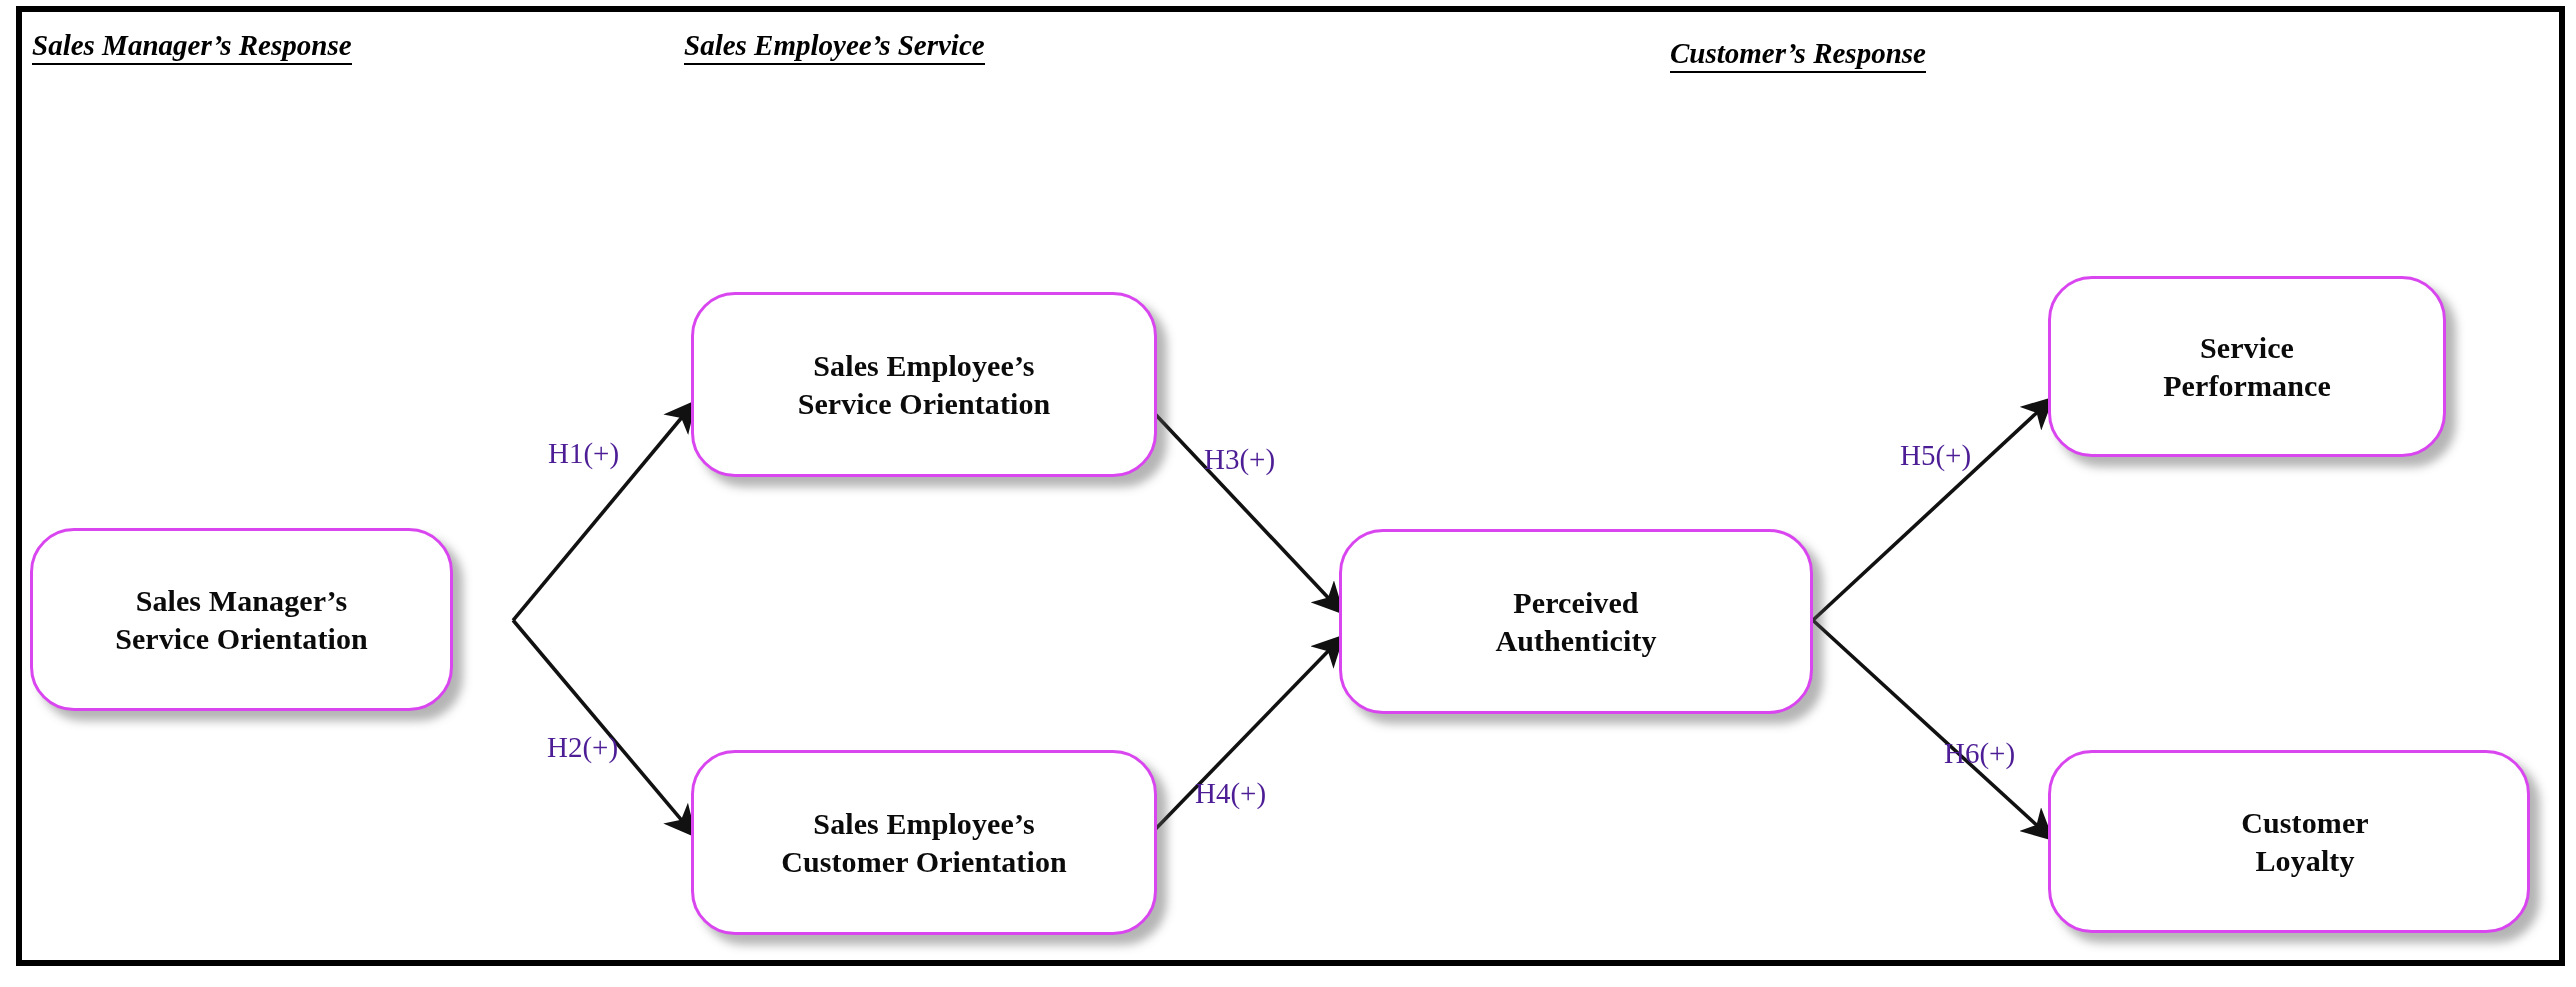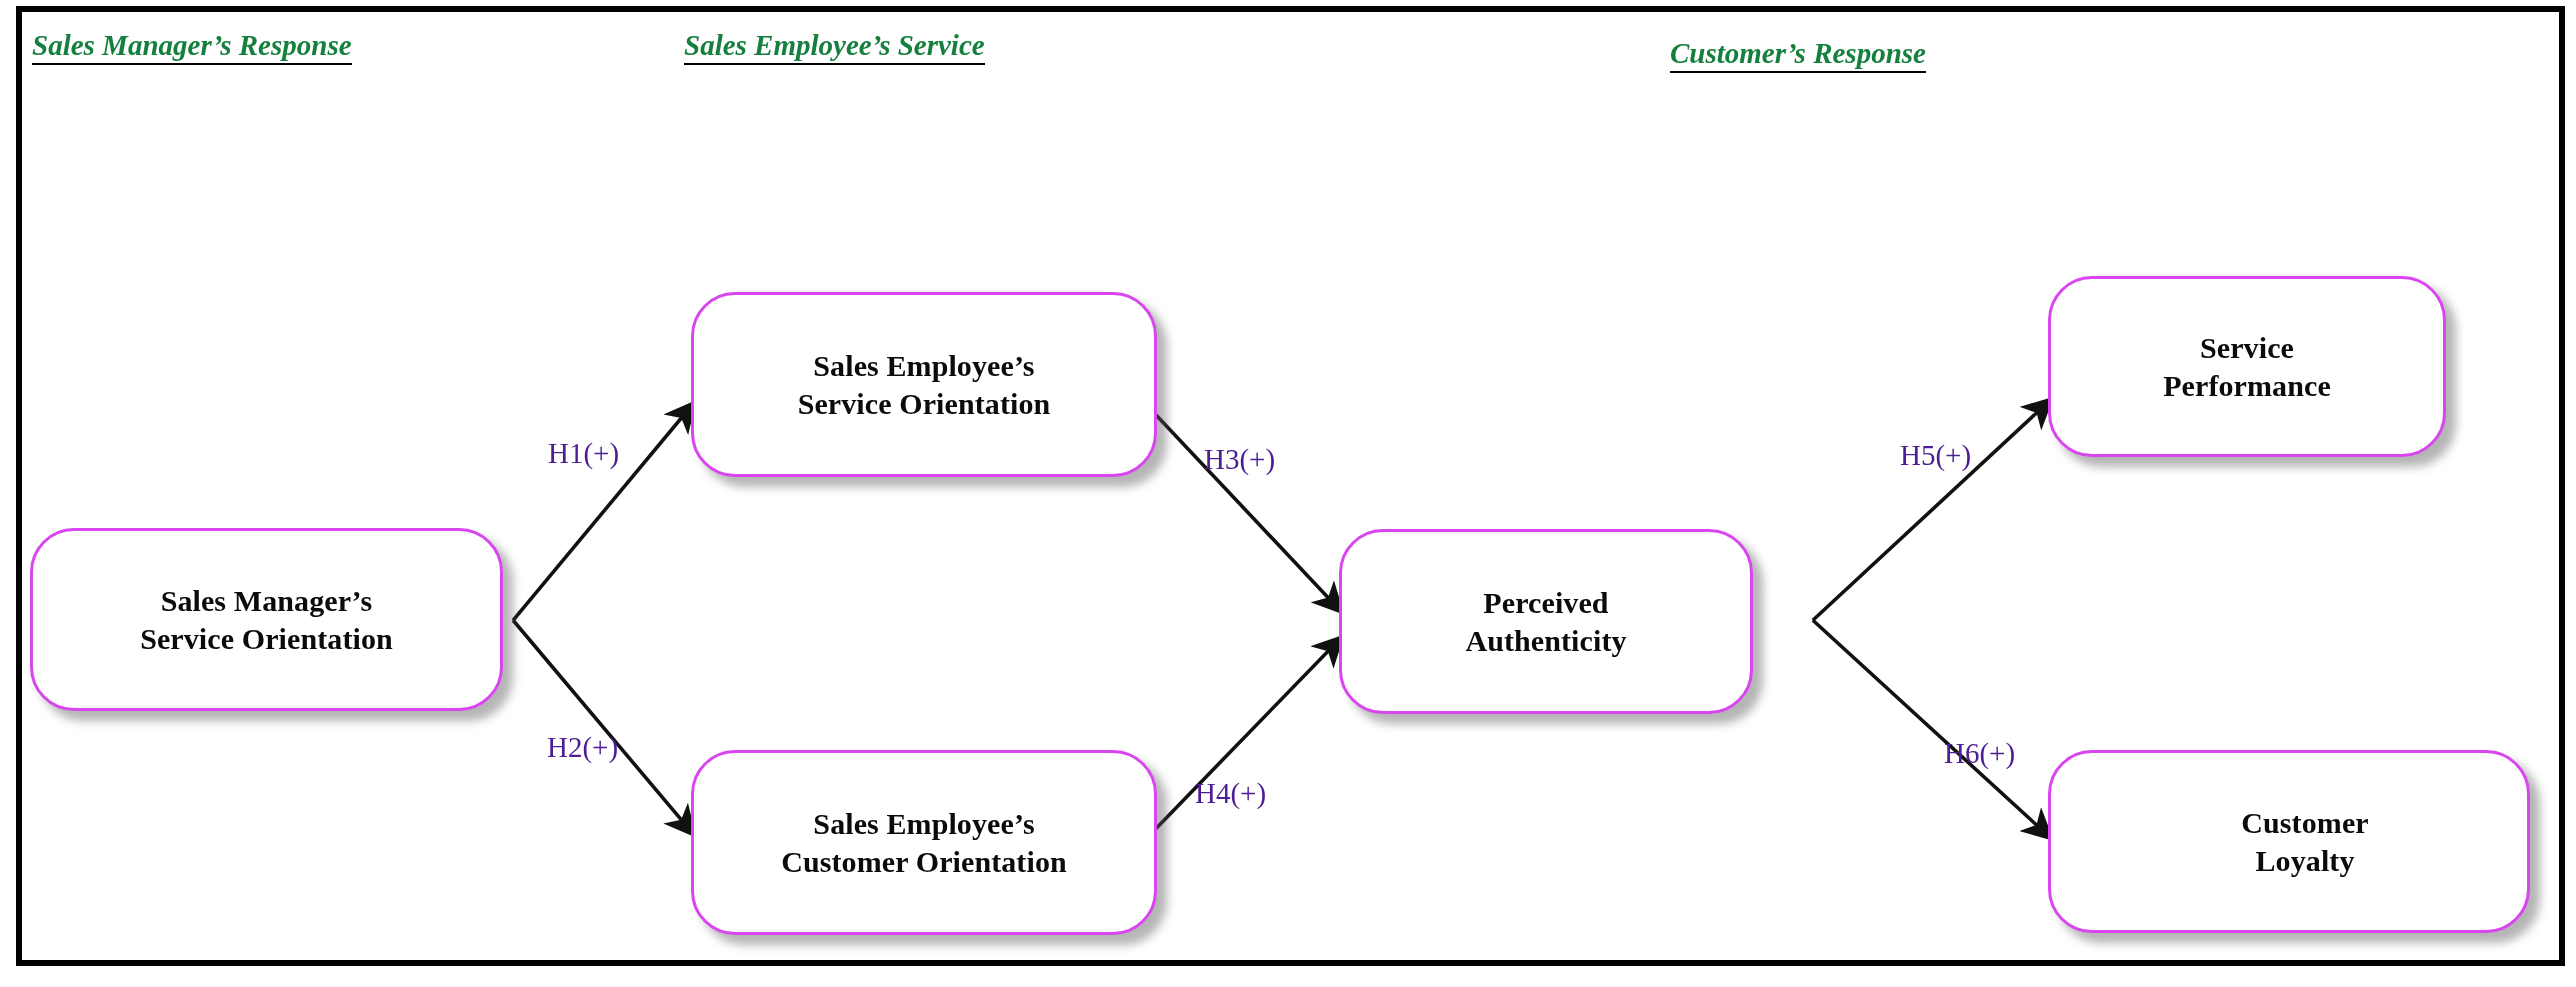--- a/index.html
+++ b/index.html
@@ -3,21 +3,21 @@
 <meta charset="utf-8">
 <style>
   html,body{margin:0;padding:0;background:#ffffff;}
   body{width:2576px;height:987px;position:relative;overflow:hidden;
        font-family:"Liberation Serif","DejaVu Serif",serif;}
 
   #frame{position:absolute;left:16px;top:5.7px;width:2549px;height:960px;
          border:6.4px solid #000;background:#fff;box-sizing:border-box;}
 
   .col-header{position:absolute;font-weight:bold;font-style:italic;
-              font-size:29px;color:#15803d;white-space:nowrap;
+              font-size:29px;color:#000000;white-space:nowrap;
               border-bottom:2.9px solid #000;padding-bottom:2.1px;line-height:1.05;}
 
   
   .node{position:absolute;box-sizing:border-box;background:#fff;
         border:3px solid #d946ef;border-radius:44px;
         display:flex;align-items:center;justify-content:center;
         text-align:center;font-weight:bold;color:#0b0b0b;
         font-size:30px;line-height:1.25;letter-spacing:0.1px;
         box-shadow:9.3px 9.3px 9.3px rgba(90,90,90,.45);z-index:3;}
   .node .lbl{padding:0 10px;}
@@ -59,42 +59,42 @@
   <line x1="2530" y1="866" x2="2862" y2="1170" stroke="#111111" stroke-width="5" marker-end="url(#ah)"></line>
 </svg>
 
 <div class="hlabel" style="left:548px;top:437px;">H1(+)</div>
 <div class="hlabel" style="left:547px;top:731px;">H2(+)</div>
 <div class="hlabel" style="left:1204px;top:443px;">H3(+)</div>
 <div class="hlabel" style="left:1195px;top:777px;">H4(+)</div>
 <div class="hlabel" style="left:1900px;top:439px;">H5(+)</div>
 <div class="hlabel" style="left:1897px;top:737px;margin-left:47px;">H6(+)</div>
 
-<div class="node" style="left:30px;top:528px;width:473px;height:183px;">
+<div class="node" style="left:30px;top:528px;width:423px;height:183px;">
   <div class="lbl">
     <span>Sales Manager’s</span><br>
     <span>Service Orientation</span>
   </div>
 </div>
 
 <div class="node" style="left:691px;top:292px;width:466px;height:185px;">
   <div class="lbl">
     <span>Sales Employee’s</span><br>
     <span>Service Orientation</span>
   </div>
 </div>
 
 <div class="node" style="left:691px;top:750px;width:466px;height:185px;">
   <div class="lbl">
     <span>Sales Employee’s</span><br>
     <span>Customer Orientation</span>
   </div>
 </div>
 
-<div class="node" style="left:1339px;top:529px;width:414px;height:185px;">
+<div class="node" style="left:1339px;top:529px;width:474px;height:185px;">
   <div class="lbl">
     <span>Perceived</span><br>
     <span>Authenticity</span>
   </div>
 </div>
 
 <div class="node" style="left:2048px;top:276px;width:398px;height:181px;">
   <div class="lbl">
     <span>Service</span><br>
     <span>Performance</span>

